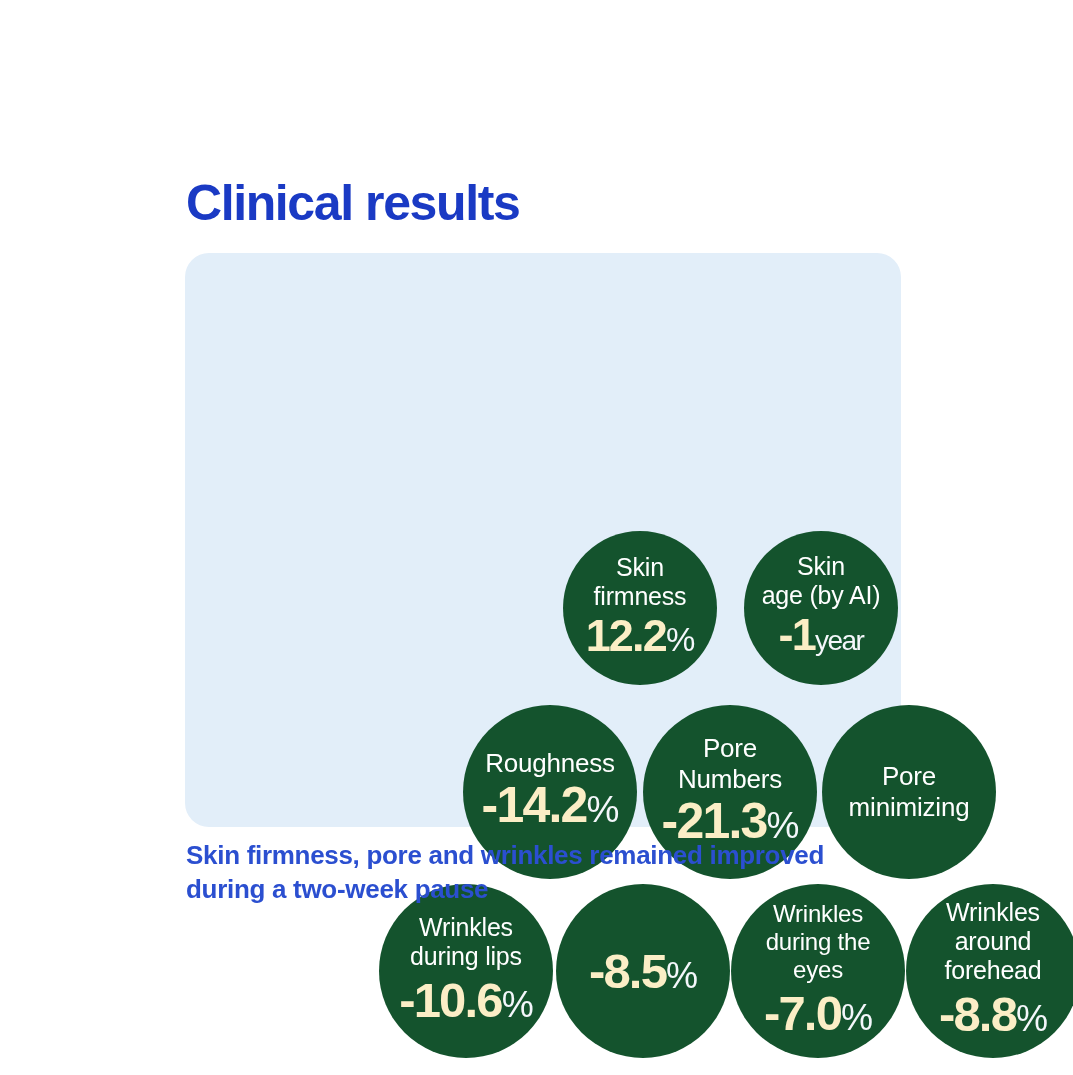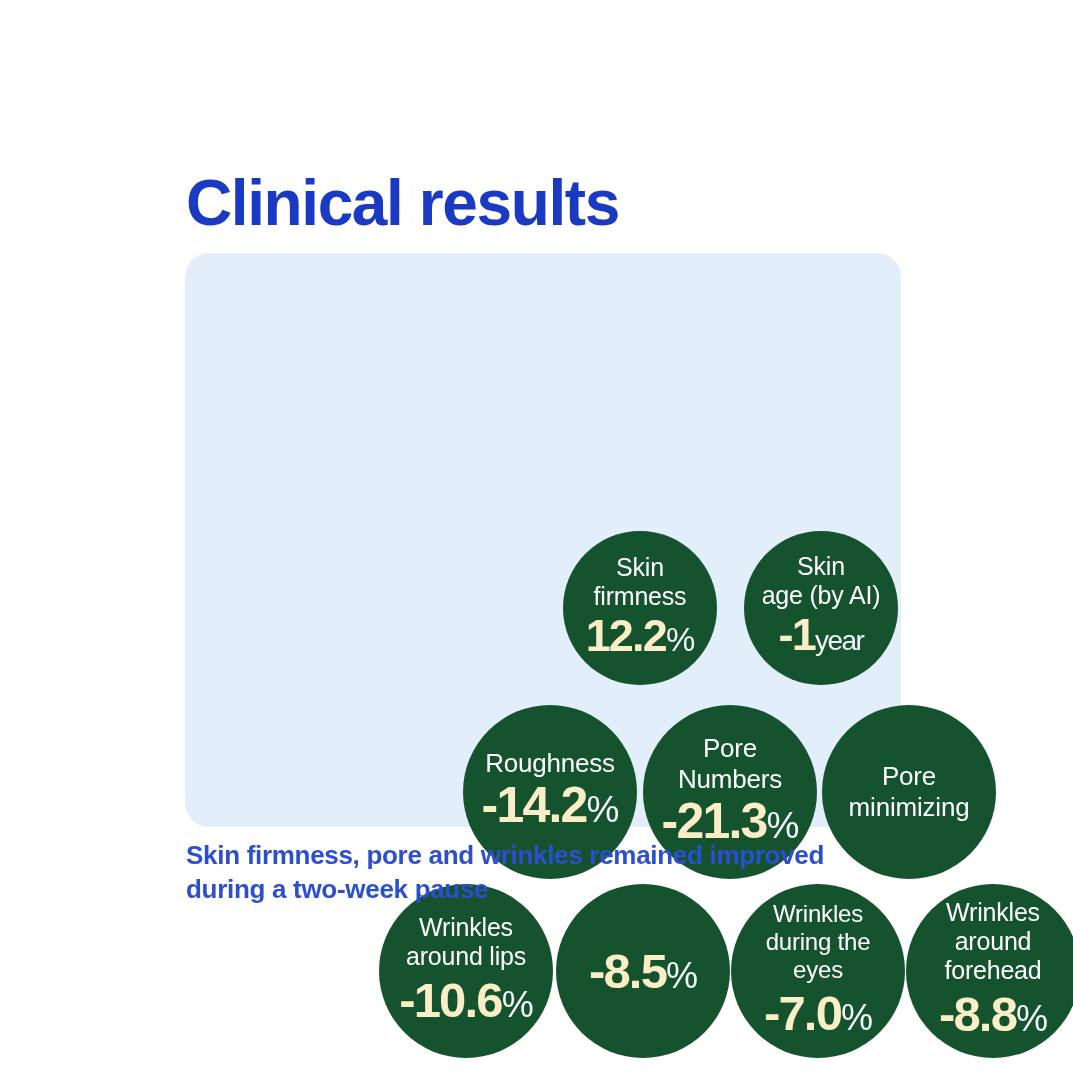--- a/index.html
+++ b/index.html
@@ -20,21 +20,21 @@
     width: 1073px;
     height: 1075px;
     background: #ffffff;
   }
 
   
   .title {
     position: absolute;
     left: 186px;
     top: 168px;
-    font-size: 64px;
+    font-size: 50px;
     line-height: 70px;
     font-weight: 900;
     letter-spacing: -1.4px;
     color: #1a3ac4;
     white-space: nowrap;
   }
 
   
   .panel {
     position: absolute;
@@ -171,21 +171,21 @@
     <div class="bubble r2" id="b-pore-minimizing">
       <span class="bubble-label">
         <span class="line">Pore</span><br>
         <span class="line">minimizing</span>
       </span>
     </div>
 
     <div class="bubble r3" id="b-wrinkles-lips">
       <span class="bubble-label">
         <span class="line">Wrinkles</span><br>
-        <span class="line">around lips</span>
+        <span class="line">during lips</span>
       </span>
       <span class="bubble-value"><span>-10.6</span><span class="unit">%</span></span>
     </div>
 
     <div class="bubble r3" id="b-smile-line">
       <span class="bubble-value"><span>-8.5</span><span class="unit">%</span></span>
     </div>
 
     <div class="bubble r3" id="b-wrinkles-eyes">
       <span class="bubble-label">

